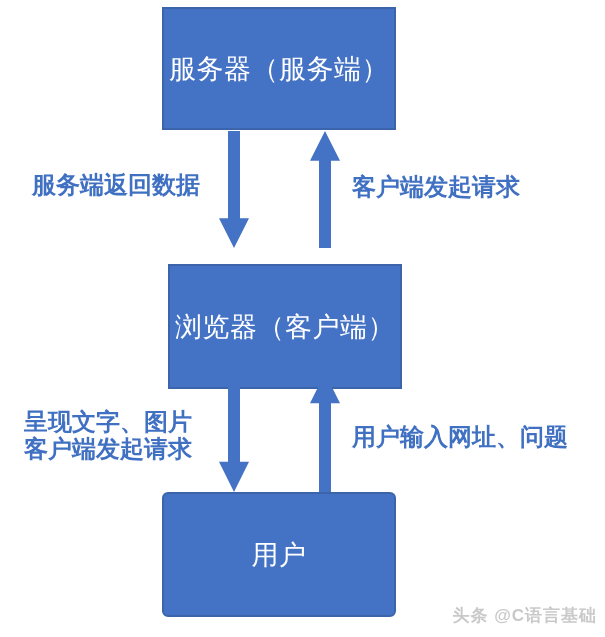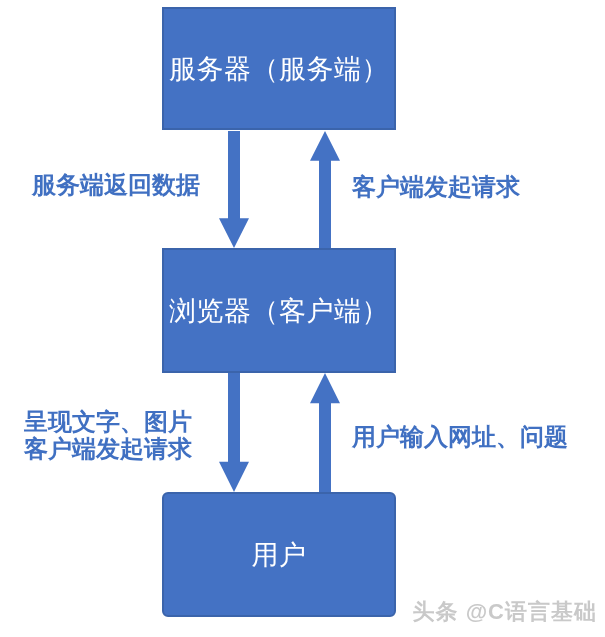--- a/index.html
+++ b/index.html
@@ -27,21 +27,21 @@
     justify-content: center;
   }
   .node-label {
     color: #ffffff;
     font-size: 27px;
     font-weight: 400;
     letter-spacing: 0.5px;
     white-space: nowrap;
   }
   .node-server  { top: 7px;   height: 123px; }
-  .node-browser { top: 248px; height: 125px; }
+  .node-browser { top: 264px; height: 125px; margin-left: 6px; }
   .node-user    { top: 492px; height: 125px; border-radius: 6px; }
 
   .arrow {
     position: absolute;
     width: 30px;
     display: block;
   }
   .arrow polygon { fill: #4472c4; }
   .arrow-down-1 { left: 219px; top: 131px; height: 117px; }
   .arrow-up-1   { left: 310px; top: 131px; height: 117px; }
@@ -59,21 +59,21 @@
   .edge-label-1 { left: 32px;  top: 172px; }
   .edge-label-2 { left: 352px; top: 174px; }
   .edge-label-3 { left: 24px;  top: 409px; }
   .edge-label-4 { left: 352px; top: 424px; }
 
   .watermark {
     position: absolute;
     right: 8px;
     bottom: 10px;
     color: #c9c9c9;
-    font-size: 22px;
+    font-size: 17px;
     font-weight: 700;
     letter-spacing: 1px;
   }
 </style>
 </head>
 <body>
 
 <div class="canvas">
 
   <div class="node node-server">

